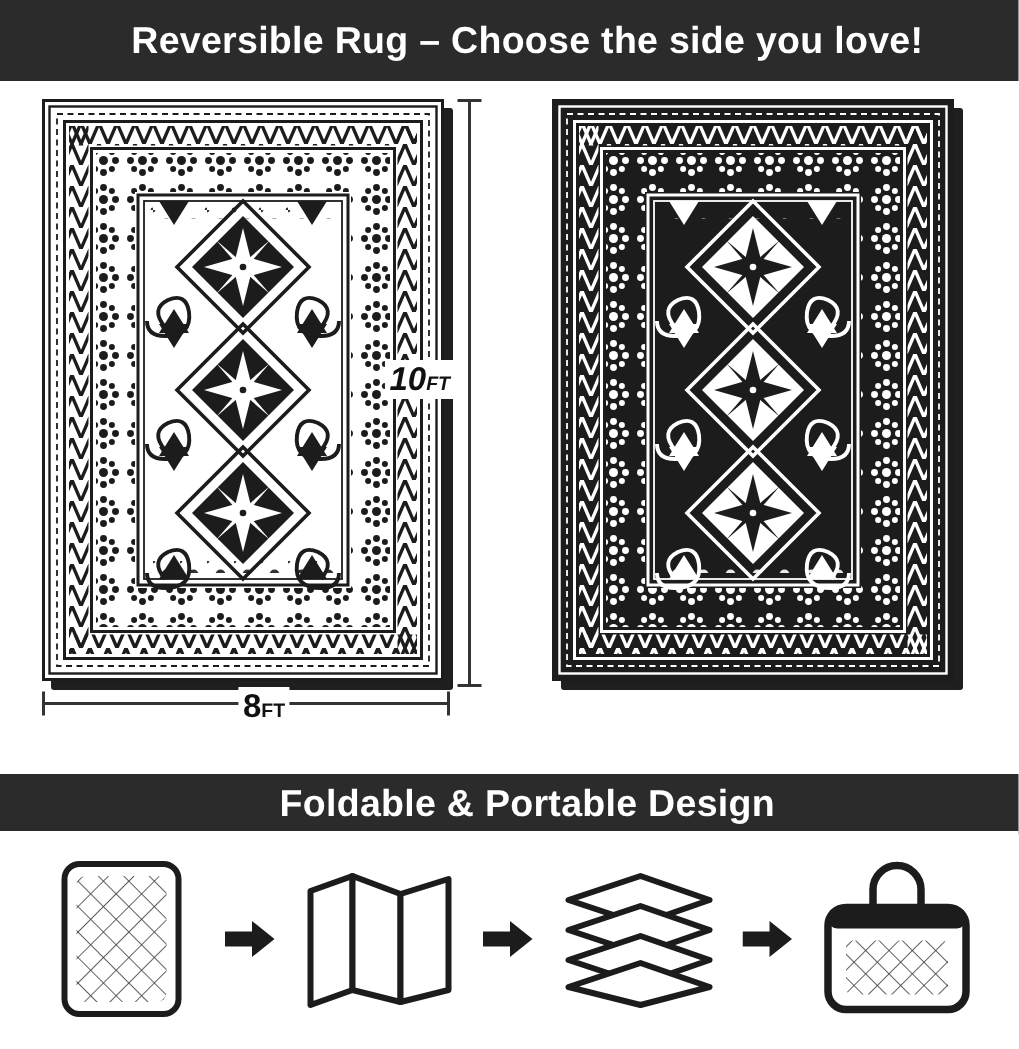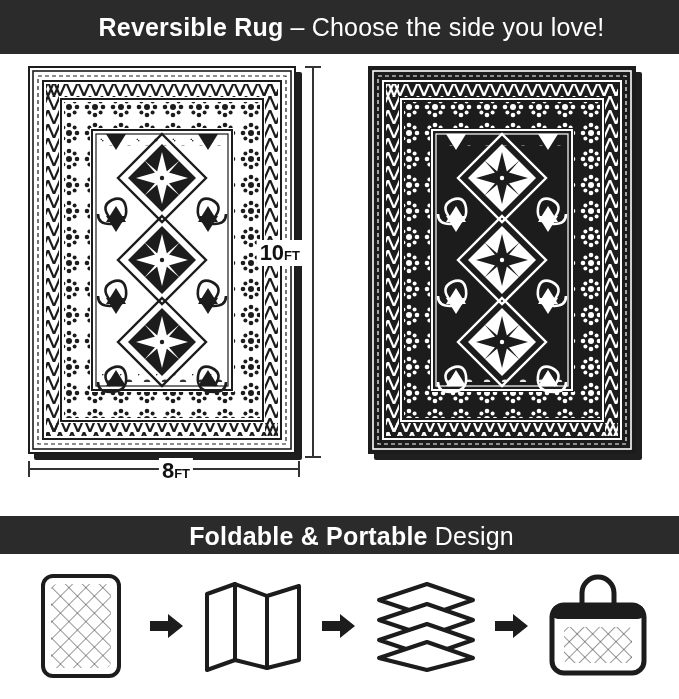--- a/index.html
+++ b/index.html
@@ -46,21 +46,21 @@
   .banner-text {
     font-size: 25px;
     line-height: 1;
     white-space: nowrap;
   }
   .banner-text .bold {
     font-weight: bold;
     margin-left: 24px;
   }
   .banner-text .light {
-    font-weight: normal;
+    font-weight: bold;
   }
 
   
   .rug-section {
     position: absolute;
     top: 54px;
     left: 0;
     width: 679px;
     height: 440px;
     background: #ffffff;
@@ -139,20 +139,21 @@
     background: #fff;
     padding: 0 3px;
   }
   .dim-label .num { font-size: 22px; }
   .dim-label .unit { font-size: 13px; }
   .dim-label.vertical {
     left: 306px;
     top: 186px;
     transform: translateX(-100%);
     padding-right: 6px;
+    font-style: italic;
   }
   .dim-label.horizontal {
     left: 176px;
     top: 404px;
     transform: translateX(-50%);
   }
 
   .divider {
     position: absolute;
     left: 0;

